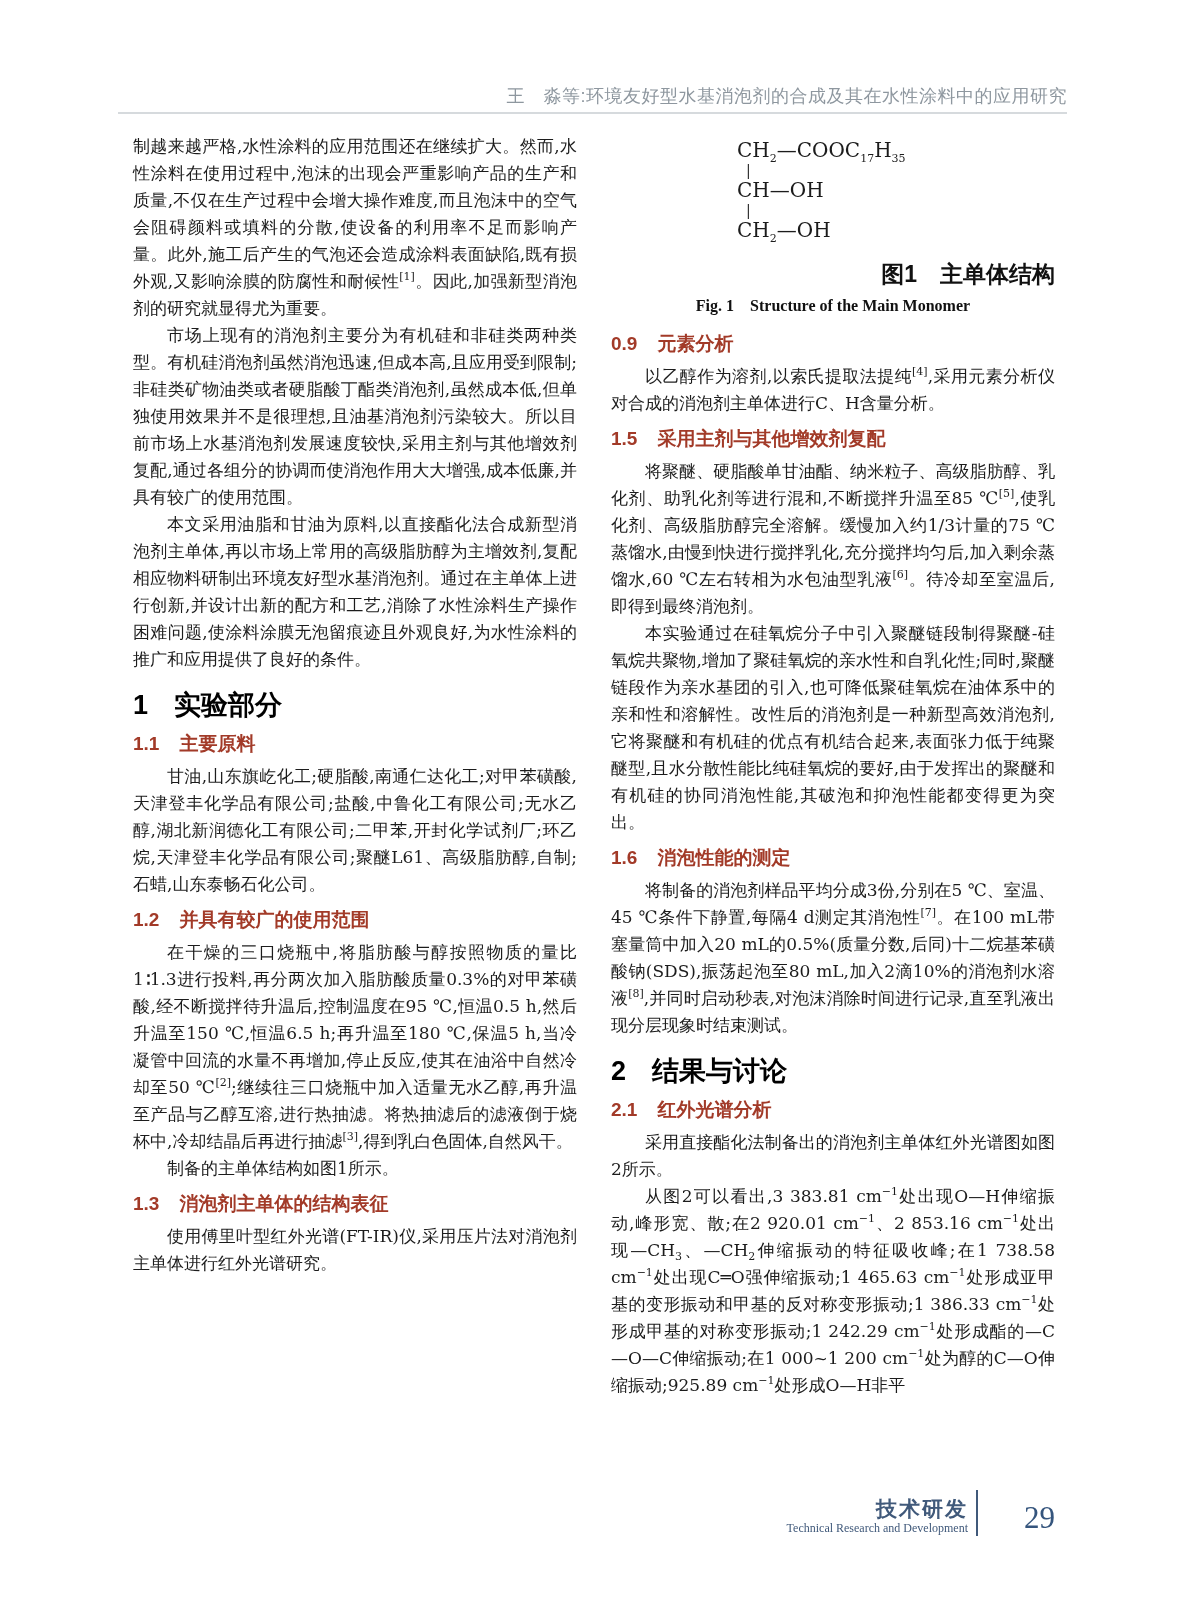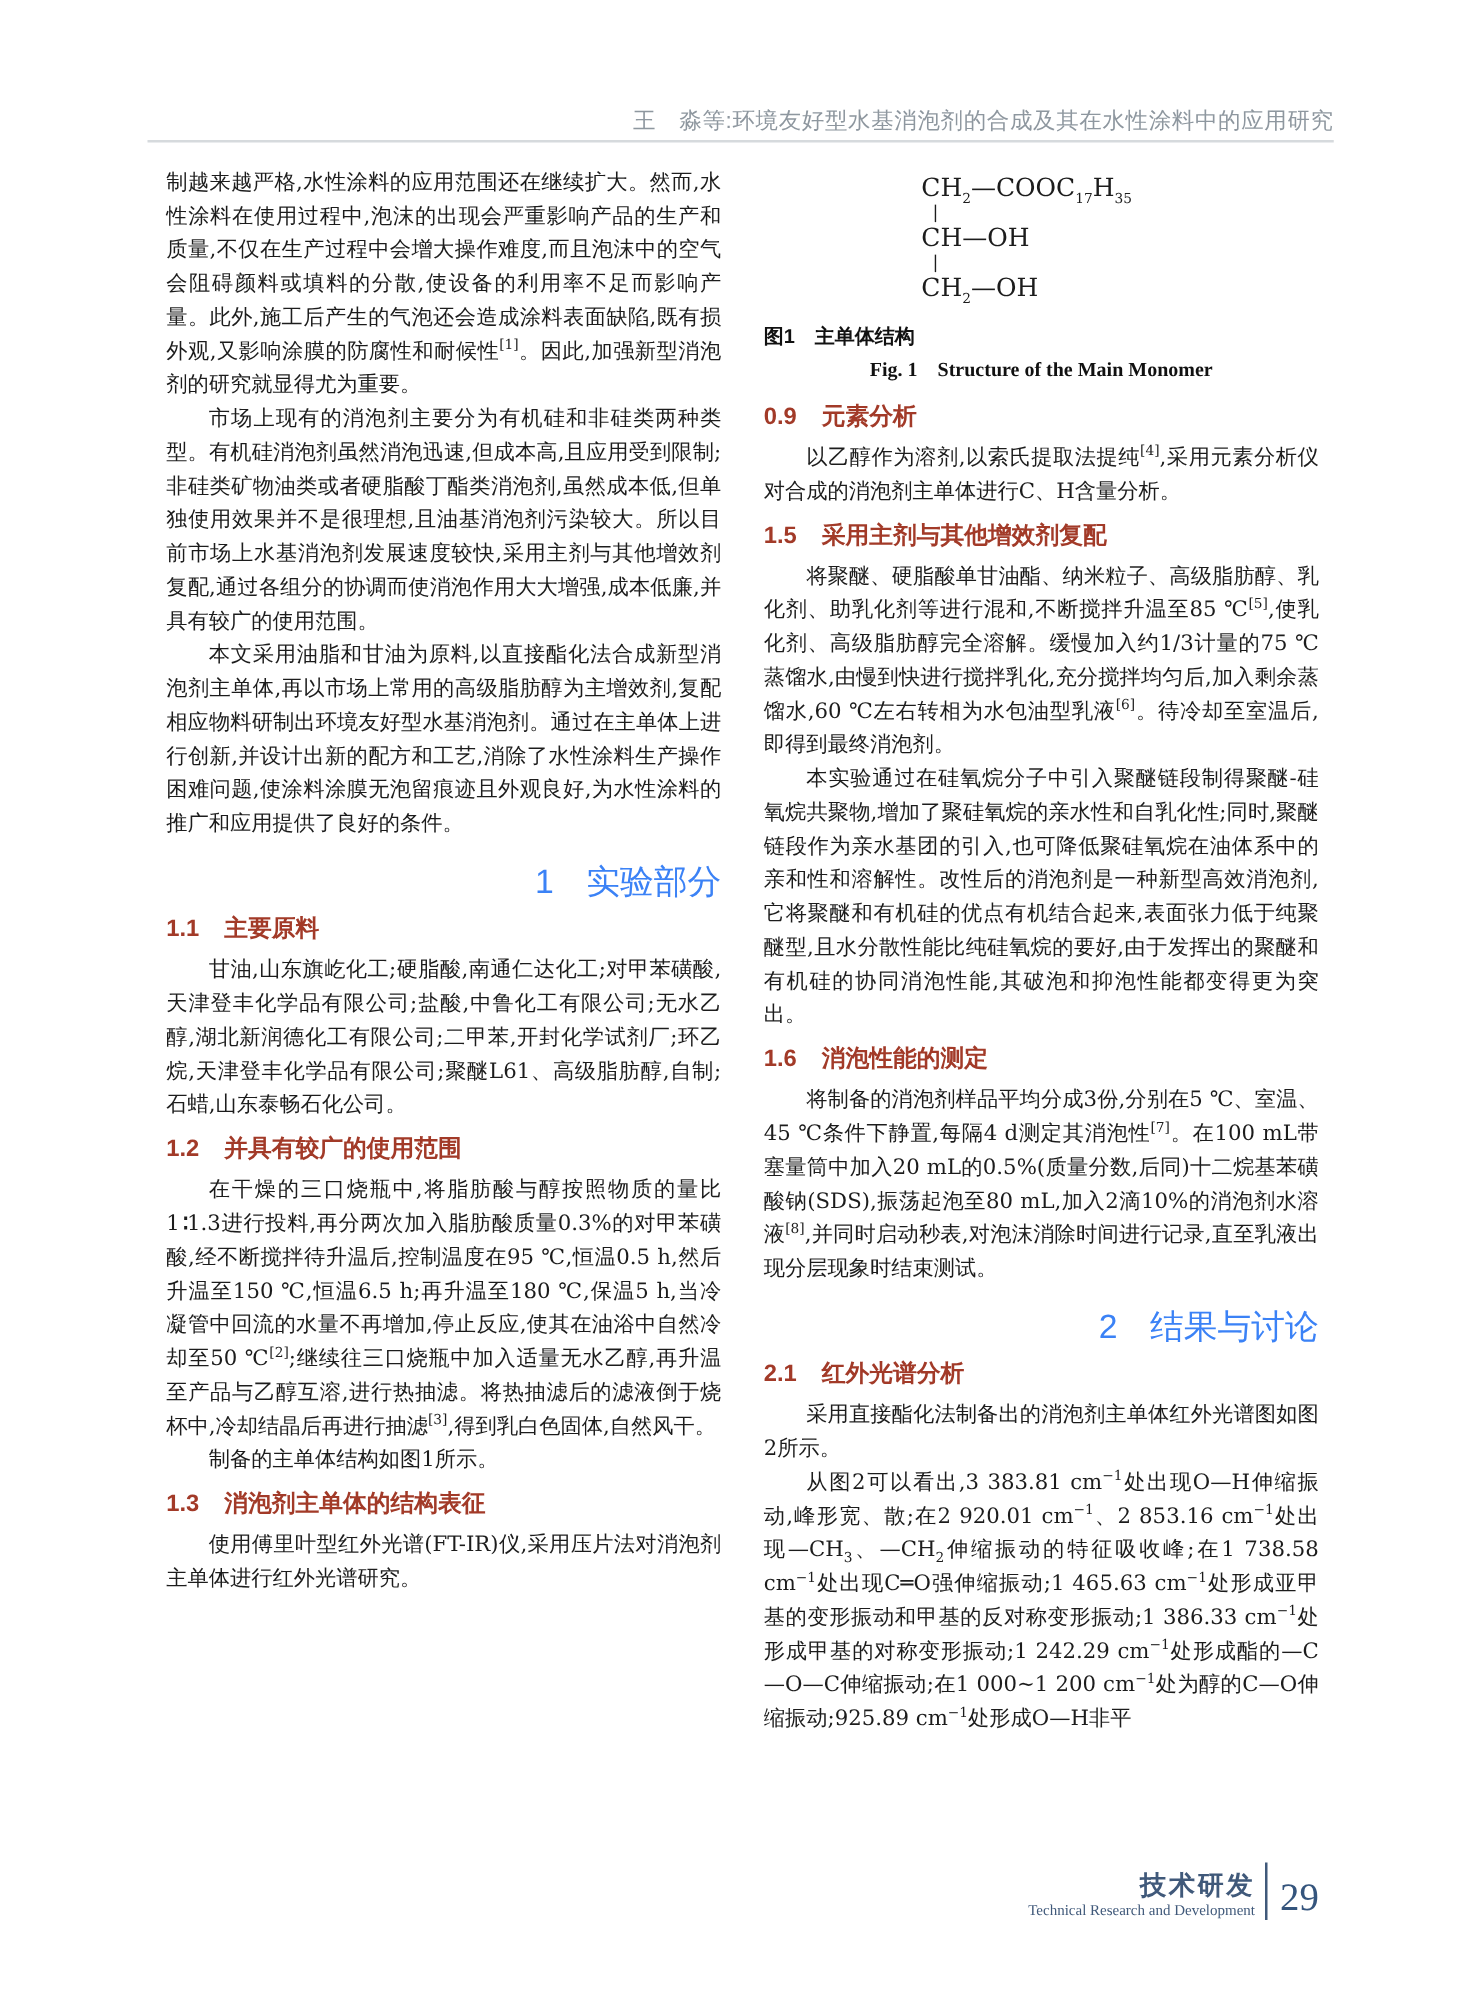--- a/index.html
+++ b/index.html
@@ -32,23 +32,22 @@
     font-size:17px;line-height:27px;
     text-align:justify;text-indent:2em;
   }
   p.no-indent{text-indent:0;}
   sup{font-size:11px;line-height:0;vertical-align:super;}
   sub{font-size:11px;line-height:0;vertical-align:sub;}
   
   .h-l1{
     margin:16px 0 10px 0;
     font-family:"Liberation Sans","DejaVu Sans",sans-serif;
-    font-weight:normal;font-size:27px;line-height:32px;
-    color:#3b82f6;
-    text-align:right;
+    font-weight:bold;font-size:27px;line-height:32px;
+    color:#000000;
   }
   .h-l1 .h-num{margin-right:26px;}
   .h-l2{
     margin:9px 0 6px 0;
     font-family:"Liberation Sans","DejaVu Sans",sans-serif;
     font-weight:bold;font-size:19px;line-height:26px;
     color:#a23a28;
   }
   .h-l2 .h-num{margin-right:20px;}
   
@@ -56,23 +55,23 @@
   .formula{
     margin-left:126px;
     font-size:20px;line-height:26px;
     color:#1c1c1c;
   }
   .formula .bond{
     font-size:14px;line-height:14px;
     padding-left:9px;color:#1c1c1c;
   }
   .fig-cap-cn{
-    margin-top:16px;text-align:left;
+    margin-top:16px;text-align:right;
     font-family:"Liberation Sans","DejaVu Sans",sans-serif;
-    font-weight:bold;font-size:16px;color:#111;
+    font-weight:bold;font-size:23px;color:#111;
   }
   .fig-cap-en{
     margin-top:6px;text-align:center;
     font-family:"Liberation Serif","DejaVu Serif",serif;
     font-weight:bold;font-size:16px;color:#111;
   }
   
   .page-footer{
     position:absolute;top:1490px;right:132px;
     display:flex;align-items:flex-end;
@@ -85,21 +84,21 @@
   .footer-en{
     font-family:"Liberation Serif","DejaVu Serif",serif;
     font-size:12px;line-height:15px;
   }
   .footer-bar{
     width:2px;height:46px;background:#40597a;
     margin:0 10px 0 8px;
   }
   .footer-page{
     font-family:"Liberation Serif","DejaVu Serif",serif;
-    font-size:31px;color:#35557d;
+    font-size:31px;color:#35557d;margin-left:36px;
   }
 </style>
 </head>
 <body>
 
 <div class="running-head">王　淼等:环境友好型水基消泡剂的合成及其在水性涂料中的应用研究</div>
 <div class="header-rule"></div>
 
 <div class="col col-left">
   <p class="body-par no-indent">制越来越严格,水性涂料的应用范围还在继续扩大。然而,水性涂料在使用过程中,泡沫的出现会严重影响产品的生产和质量,不仅在生产过程中会增大操作难度,而且泡沫中的空气会阻碍颜料或填料的分散,使设备的利用率不足而影响产量。此外,施工后产生的气泡还会造成涂料表面缺陷,既有损外观,又影响涂膜的防腐性和耐候性<sup>[1]</sup>。因此,加强新型消泡剂的研究就显得尤为重要。</p>

